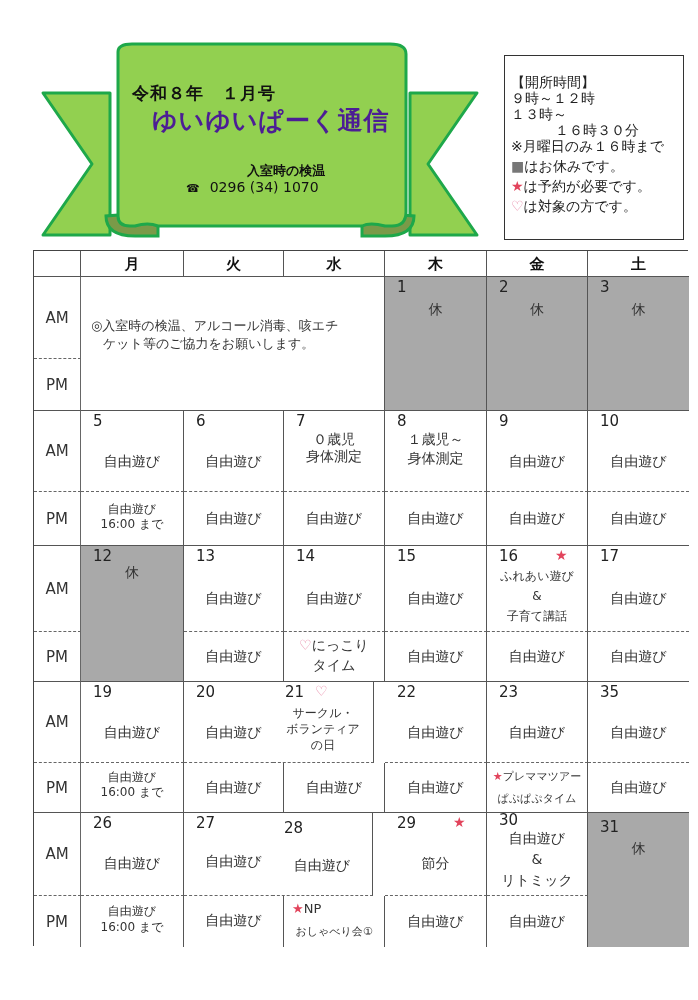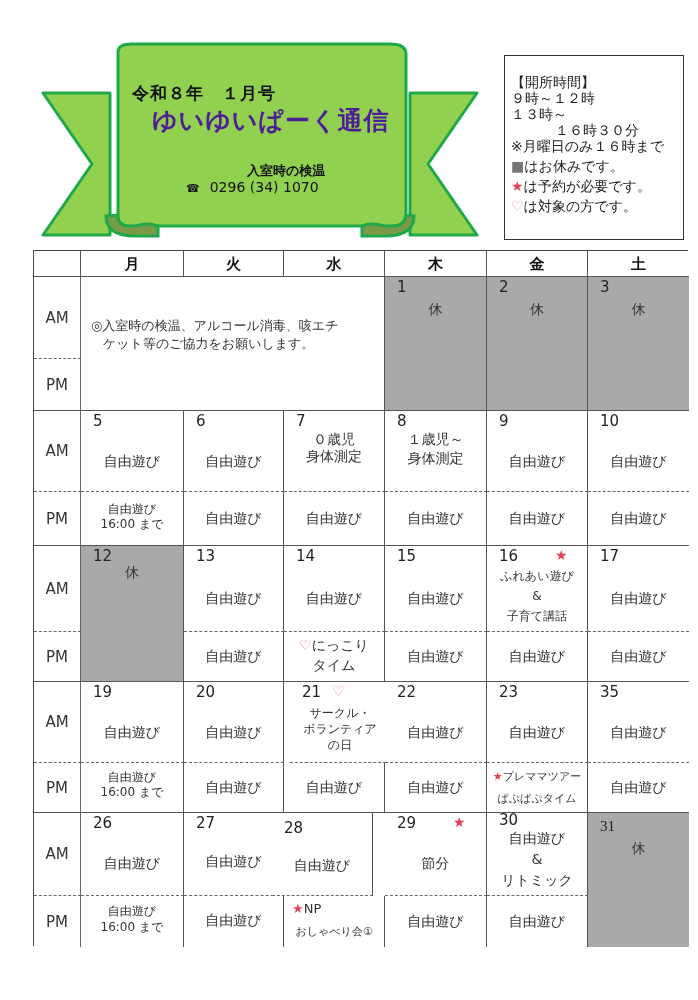--- a/index.html
+++ b/index.html
@@ -232,21 +232,21 @@
   </div>
 
   <div class="cell dash" style="left:150px;top:431px;width:100px;height:81px;">
     <span class="daynum">20</span>
     <div class="body" style="top:42px;">自由遊び</div>
   </div>
   <div class="cell" style="left:150px;top:512px;width:100px;height:50px;">
     <div class="body" style="top:16px;">自由遊び</div>
   </div>
 
-  <div class="cell dash" style="left:256px;top:431px;width:101px;height:81px;">
+  <div class="cell dash" style="left:239px;top:431px;width:101px;height:81px;">
     <span class="daynum">21</span>
     <span class="mark heart" style="left:42px;">♡</span>
     <div class="body small" style="top:24px;">サークル・</div>
     <div class="body small" style="top:40px;">ボランティア</div>
     <div class="body small" style="top:56px;">の日</div>
   </div>
   <div class="cell" style="left:250px;top:512px;width:101px;height:50px;">
     <div class="body" style="top:16px;">自由遊び</div>
   </div>
 
@@ -317,16 +317,16 @@
     <span class="daynum" style="top:-2px;">30</span>
     <div class="body" style="top:17px;">自由遊び</div>
     <div class="body" style="top:38px;">&amp;</div>
     <div class="body" style="top:59px;">リトミック</div>
   </div>
   <div class="cell" style="left:453px;top:645px;width:101px;height:51px;border-bottom:none;">
     <div class="body" style="top:17px;">自由遊び</div>
   </div>
 
   <div class="cell gray" style="left:554px;top:562px;width:101px;height:134px;border-right:none;border-bottom:none;">
-    <span class="daynum" style="top:5px;font-family:Liberation Serif, serif;">31</span>
+    <span class="daynum" style="top:5px;">31</span>
     <div class="body" style="top:27px;">休</div>
   </div>
 </div>
 
 </body></html>

